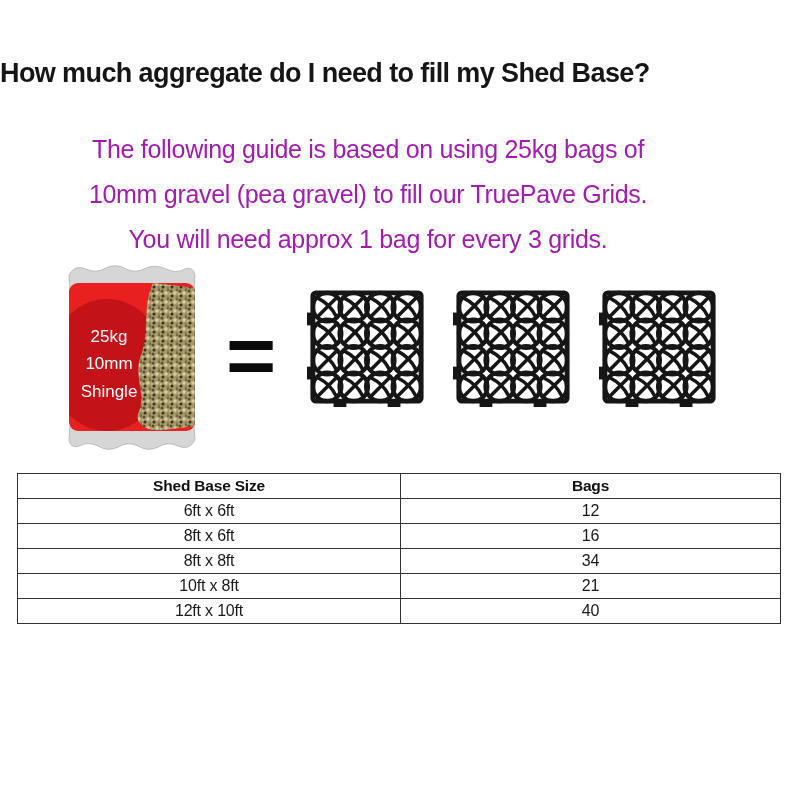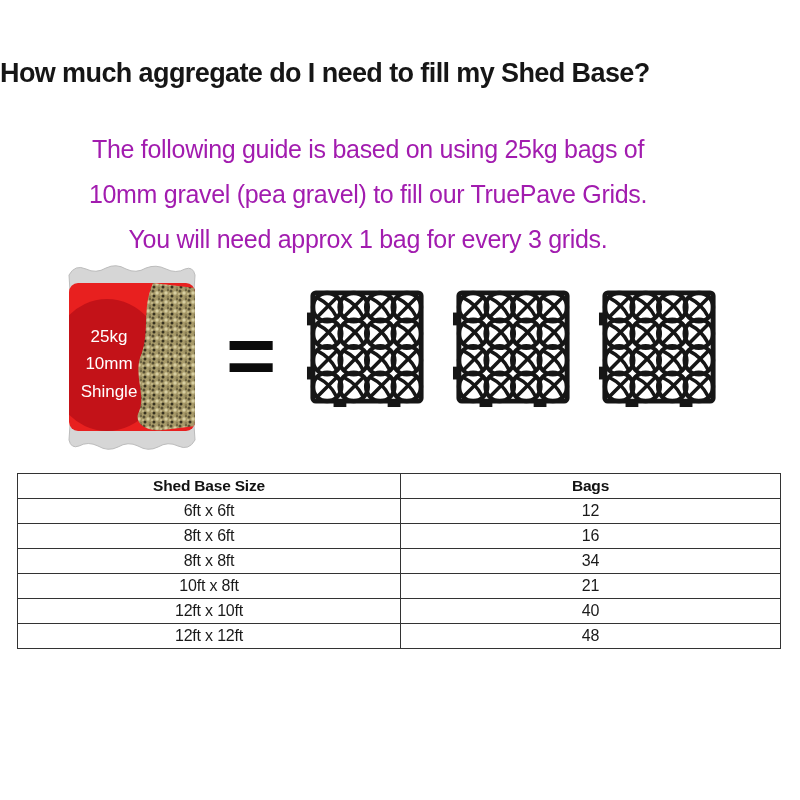--- a/index.html
+++ b/index.html
@@ -226,21 +226,17 @@
             <td>34</td>
           </tr>
           <tr>
             <td>10ft x 8ft</td>
             <td>21</td>
           </tr>
           <tr>
             <td>12ft x 10ft</td>
             <td>40</td>
           </tr>
-          <tr>
-            <td>12ft x 12ft</td>
-            <td>48</td>
-          </tr>
         </tbody>
     </table>
   </div>
 
 </div>
 
 </body></html>

